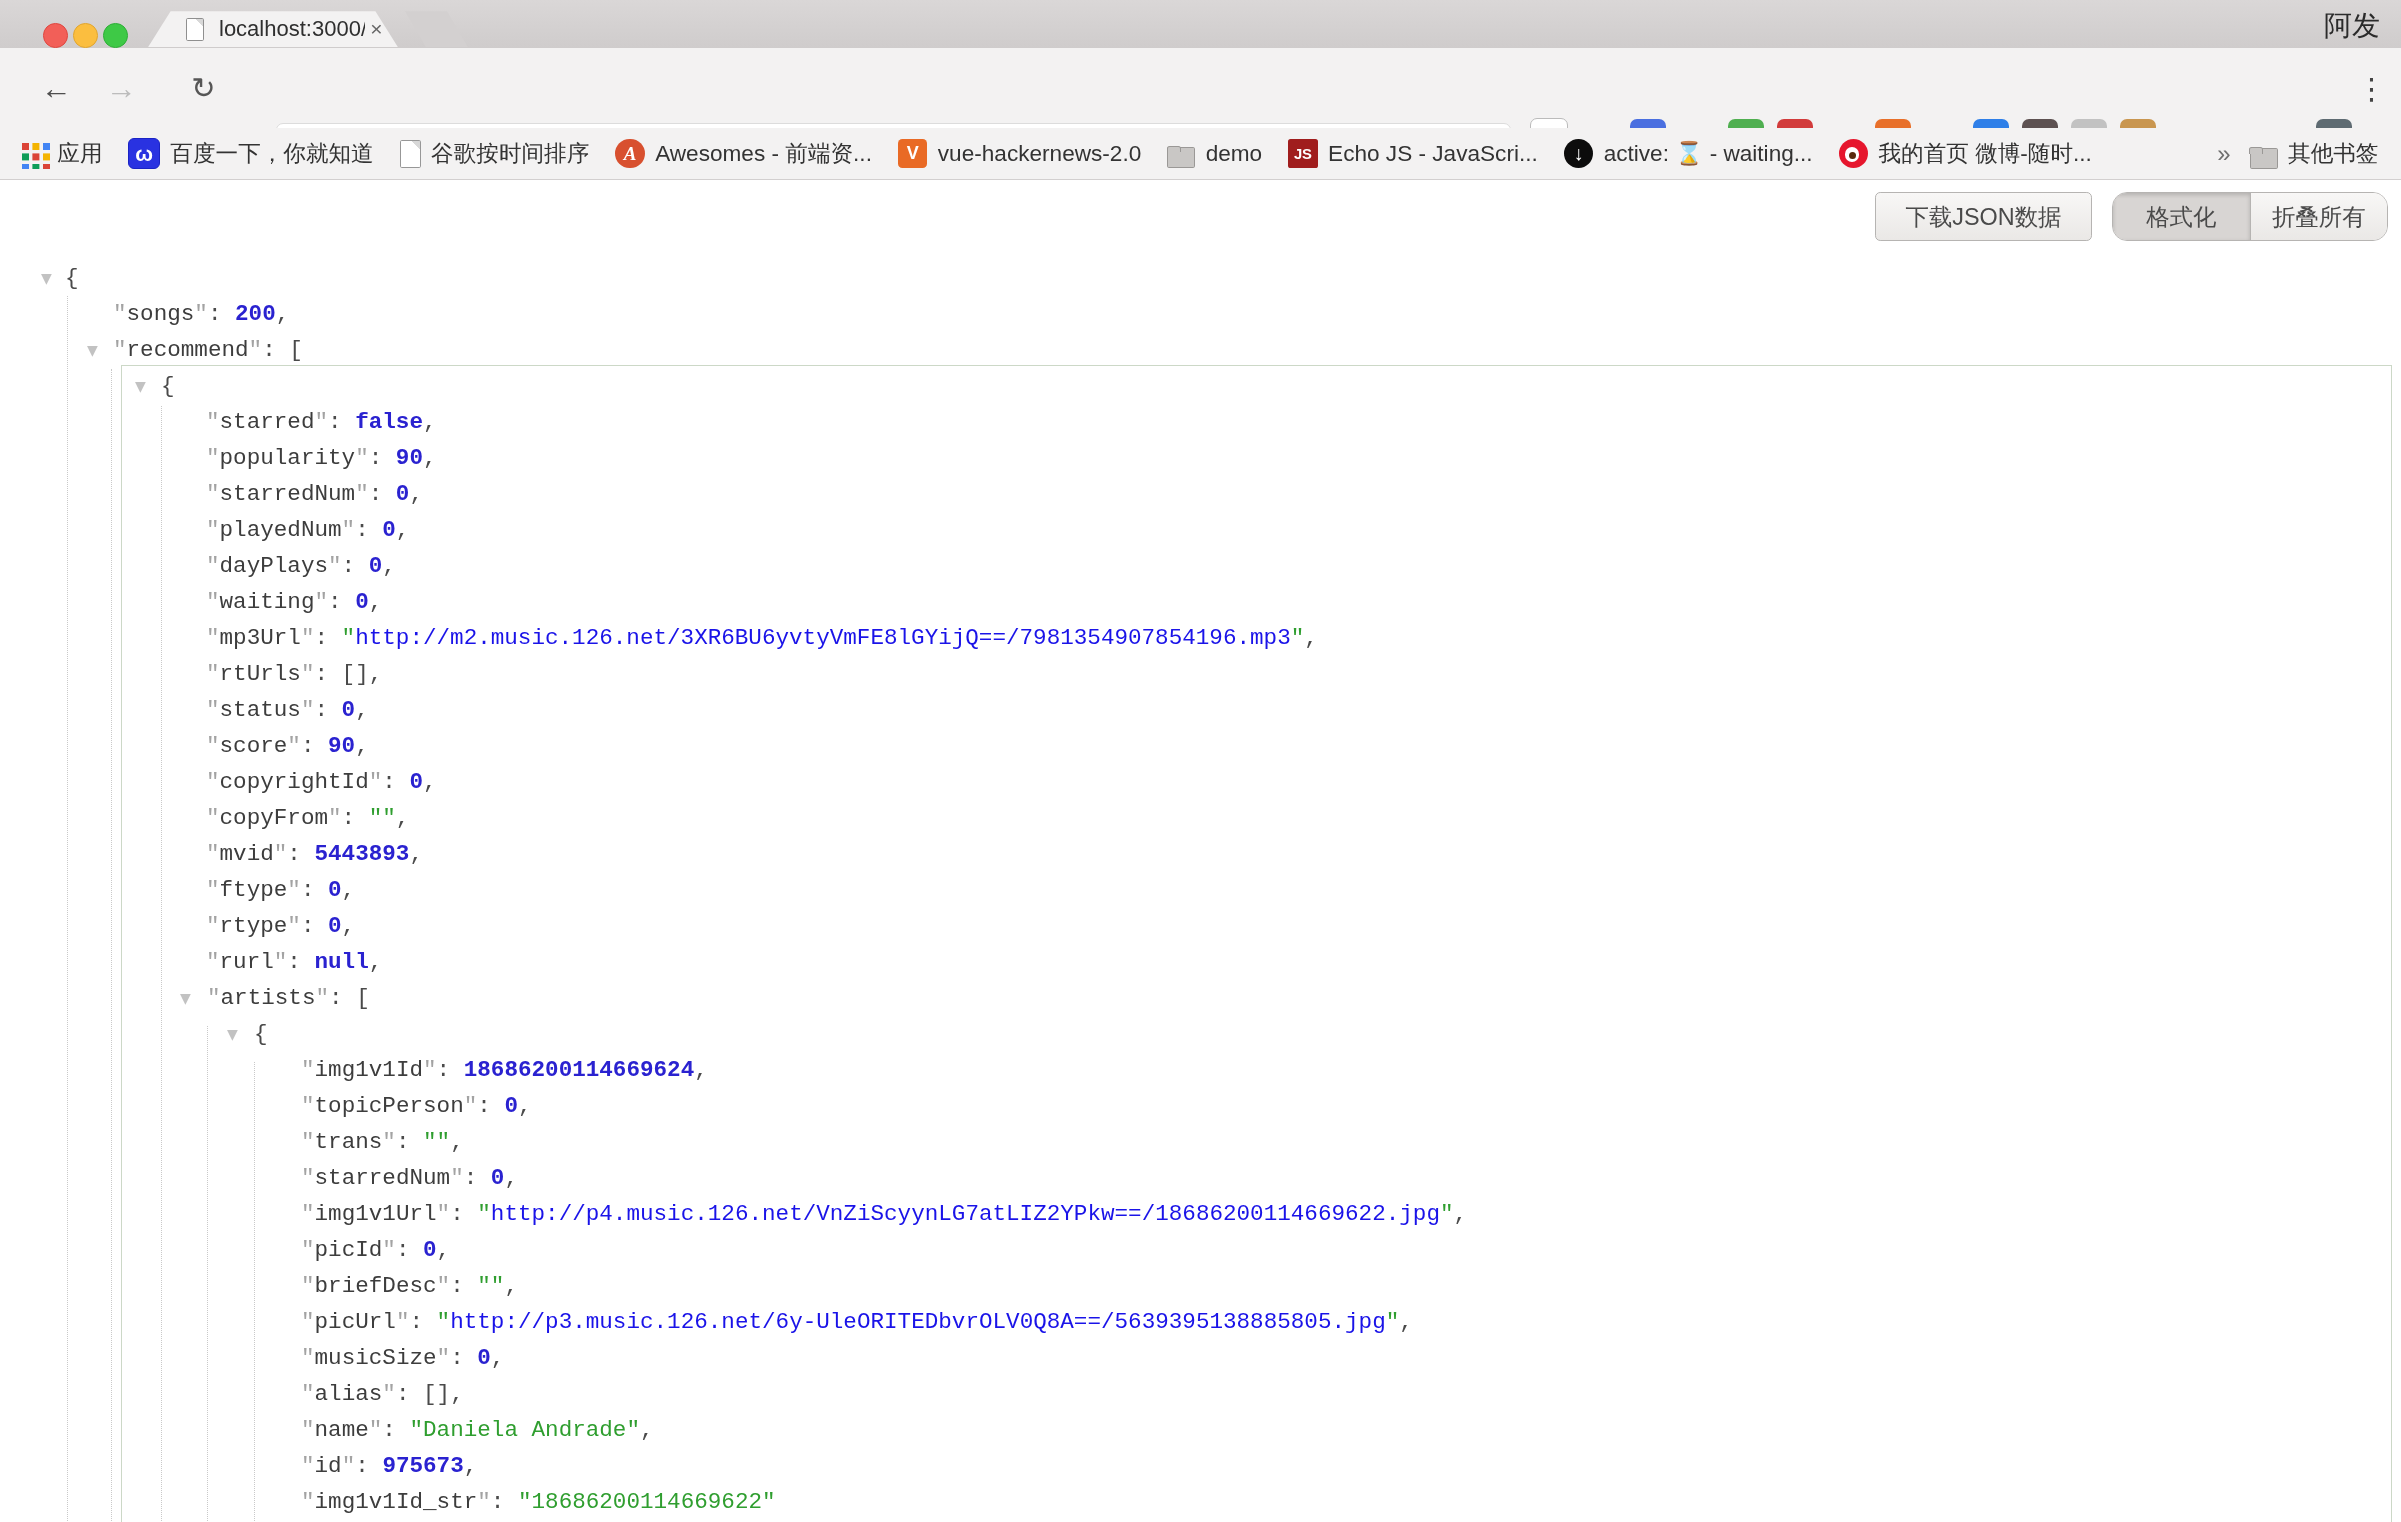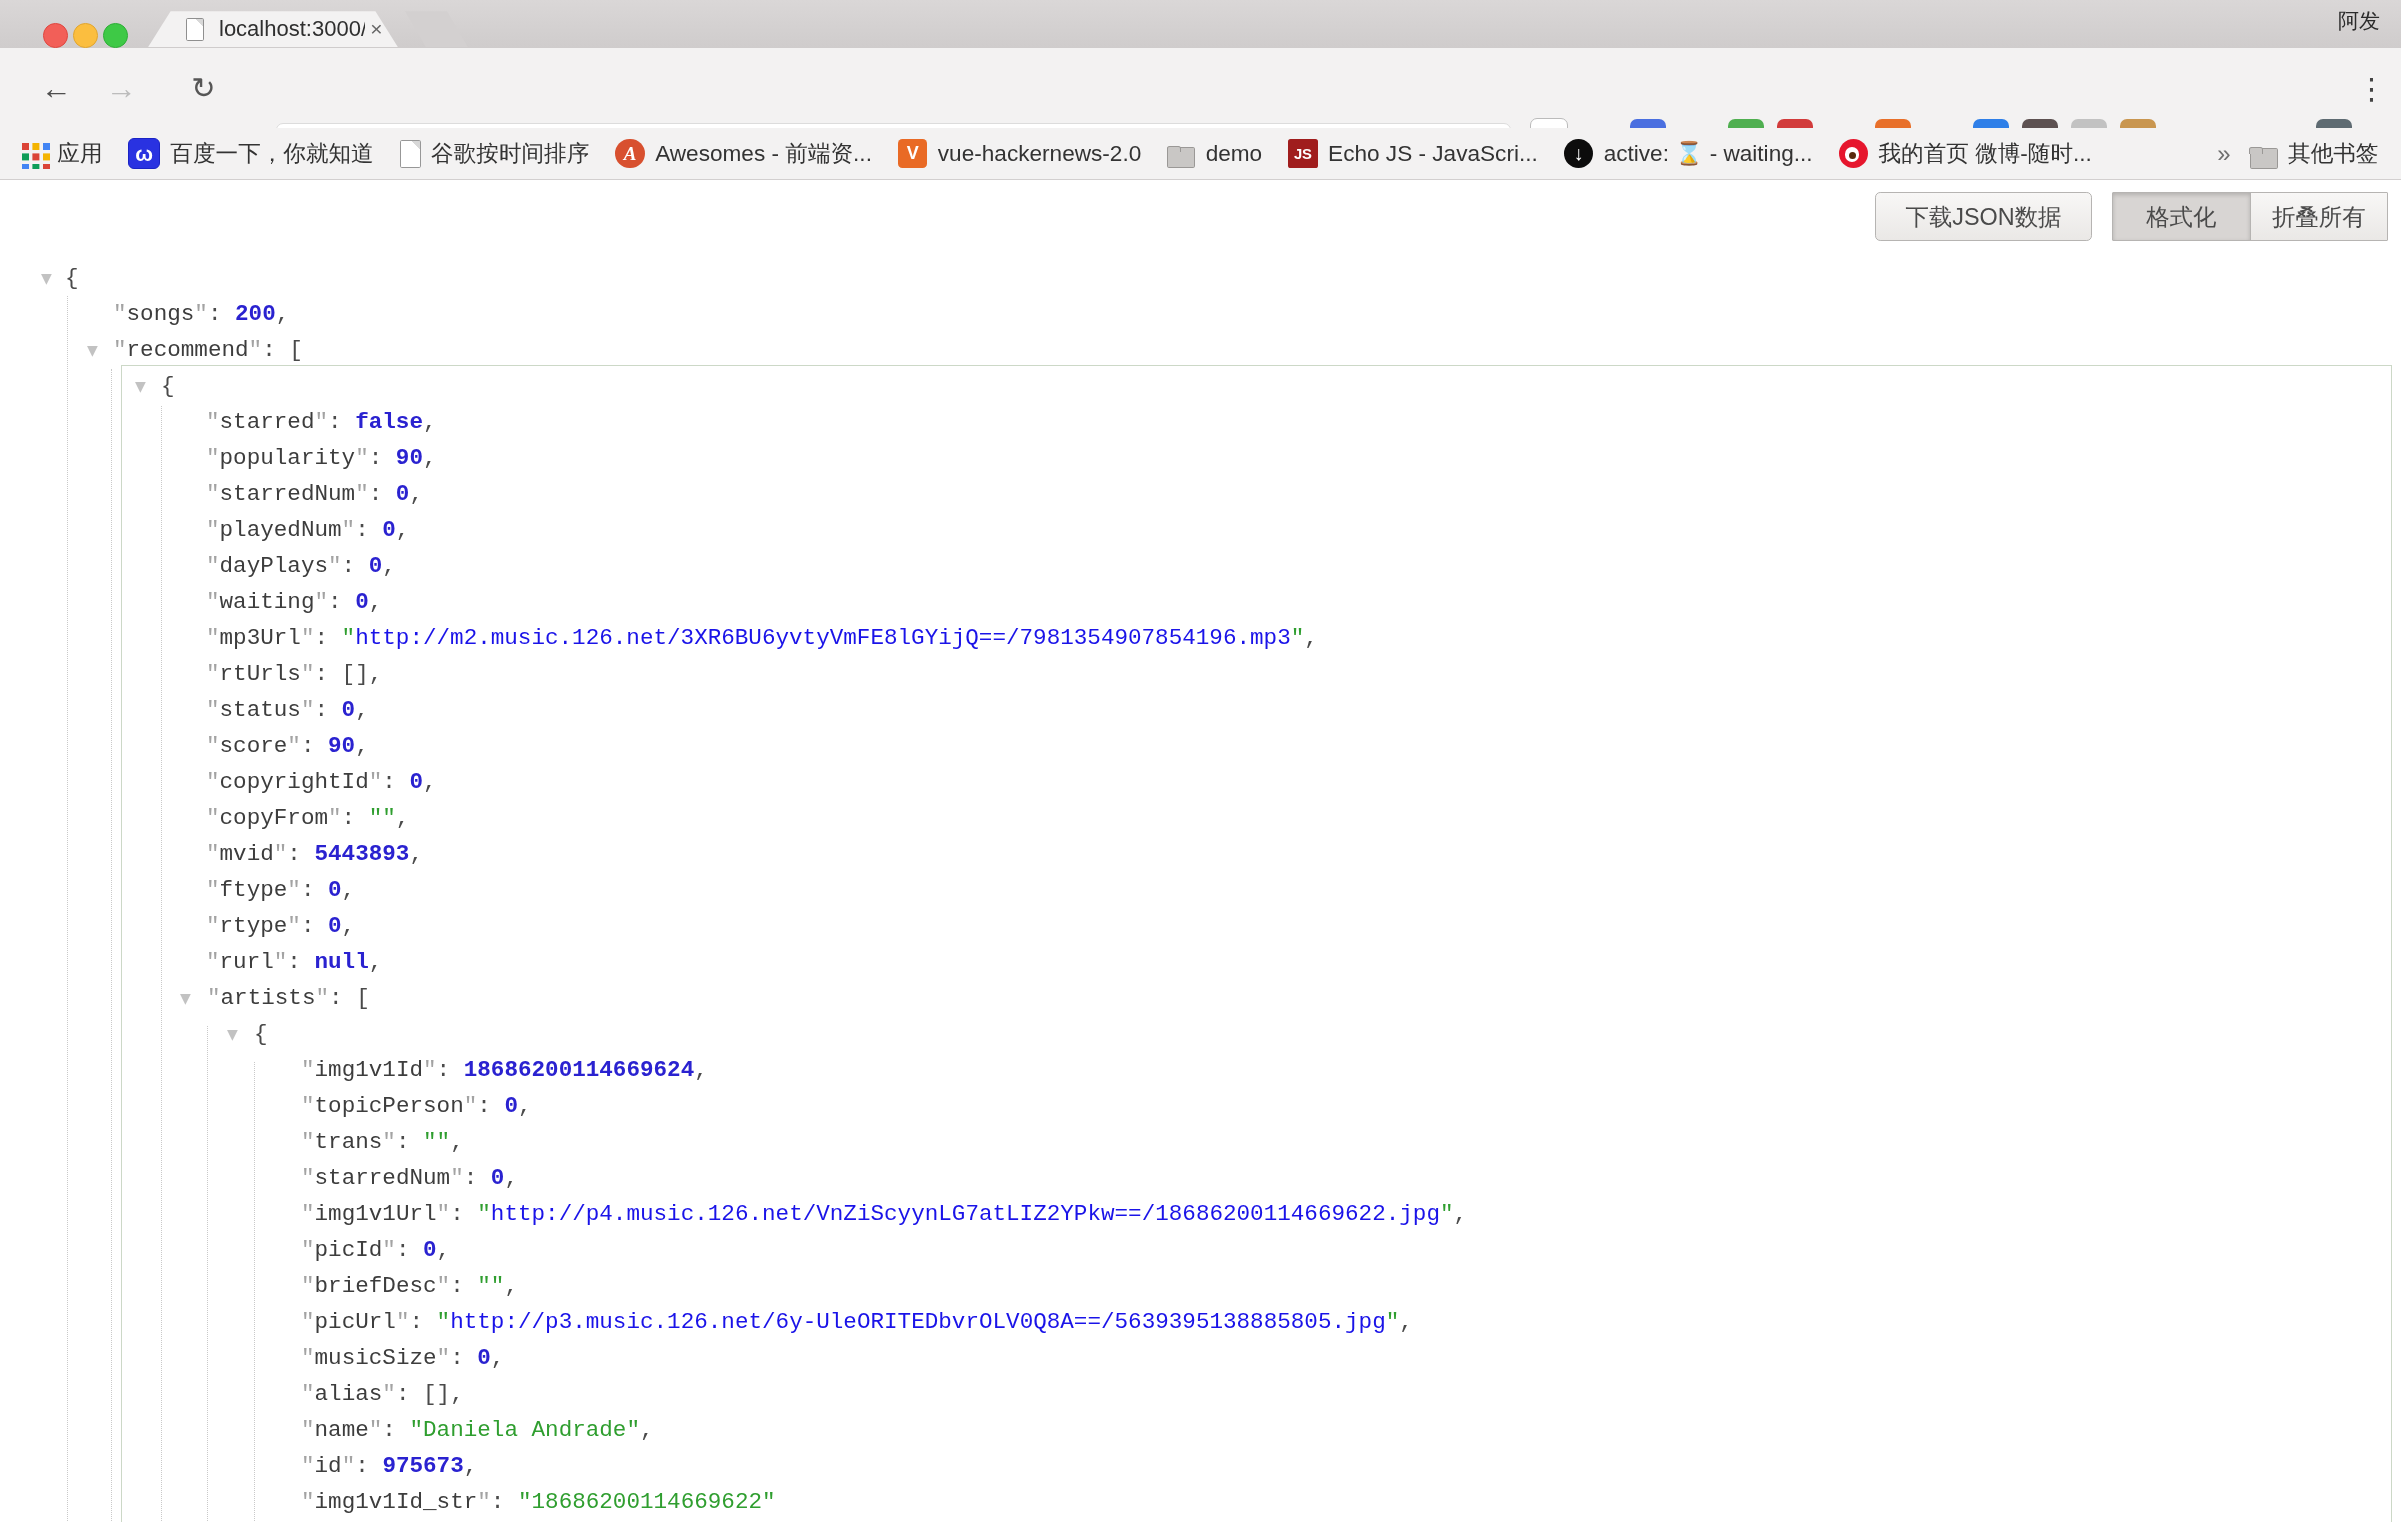--- a/index.html
+++ b/index.html
@@ -16,21 +16,21 @@
   .tab{position:absolute;left:148px;top:11.3px;width:250px;height:36px;background:#f3f2f2;
        clip-path:polygon(22.6px 0,calc(100% - 22.6px) 0,100% 100%,0 100%);}
   .tab-favicon{position:absolute;left:38px;top:7px;width:15.6px;height:21px;background:
        linear-gradient(225deg,#d8d8d8 5.2px,#ffffff 5.2px);border:1.7px solid #8f8f8f;border-radius:1.7px;}
   .tab-title{position:absolute;left:71px;top:0;height:36px;line-height:36px;width:146px;
        overflow:hidden;white-space:nowrap;font-size:22px;color:#2f2f2f;}
   .tab-close{position:absolute;right:15.6px;top:0;height:36px;line-height:36px;
        font-size:21px;color:#666;}
   .newtab{position:absolute;left:405px;top:11.3px;width:63px;height:36px;background:#d3d0d0;
        clip-path:polygon(0 0,42px 0,63px 100%,21px 100%);}
-  .profile-name{position:absolute;right:21px;top:7px;font-size:21px;color:#2b2b2b;}
+  .profile-name{position:absolute;right:21px;top:7px;font-size:28px;color:#2b2b2b;}
 
   
   .toolbar{position:absolute;left:0;top:48px;width:2401px;height:81px;background:#f3f2f2;}
   .nav-ic{position:absolute;top:0;height:81px;line-height:81px;font-size:31px;text-align:center;width:43px;}
   #back{left:35px;color:#4f4f4f;}
   #forward{left:100px;color:#bcbcbc;}
   #reload{left:182px;color:#565656;font-size:29px;}
   .urlfield{position:absolute;left:276px;top:75px;width:1233px;height:45px;background:#fff;
        border:1.7px solid #dcdcdc;border-radius:7px;}
   .url-info{position:absolute;left:17.4px;top:0;height:45px;line-height:45px;font-size:23.4px;color:#6f6f6f;}
@@ -84,21 +84,21 @@
   .ic-weibo::after{content:"";position:absolute;left:10.4px;top:13px;width:7px;height:7px;
        background:#5b2a0e;border-radius:50%;}
 
   
   .content{position:absolute;left:0;top:181px;width:2401px;bottom:0;background:#fff;overflow:hidden;}
   .btn{position:absolute;border:1.7px solid #b6b4b2;border-radius:5.2px;
        background:linear-gradient(#f8f7f6,#eae8e6);color:#4a4a4a;font-size:23.4px;
        display:flex;align-items:center;justify-content:center;}
   #btn-download{left:1875px;top:11.3px;width:215px;height:47px;}
   .seg{position:absolute;left:2112px;top:11.3px;width:274px;height:47px;
-       border:1.7px solid #b6b4b2;border-radius:1px;display:flex;overflow:hidden;}
+       border:1.7px solid #b6b4b2;border-radius:15px;display:flex;overflow:hidden;}
   .seg-item{flex:1;display:flex;align-items:center;justify-content:center;
        font-size:23.4px;color:#4a4a4a;}
   .seg-item.active{background:#d8d5d3;box-shadow:inset 0 1.7px 4.3px rgba(0,0,0,.18);}
   .seg-item.plain{background:linear-gradient(#f8f7f6,#eae8e6);border-left:1.7px solid #b6b4b2;}
 
   
   .json-area{position:absolute;left:0;top:79px;right:0;bottom:0;overflow:hidden;
        font-family:"Liberation Mono",monospace;font-size:22.6px;}
   .arr-box{position:absolute;left:121px;top:105px;width:2269px;height:1910px;
        border:1.7px solid #ccd8c7;border-bottom:none;z-index:0;}

